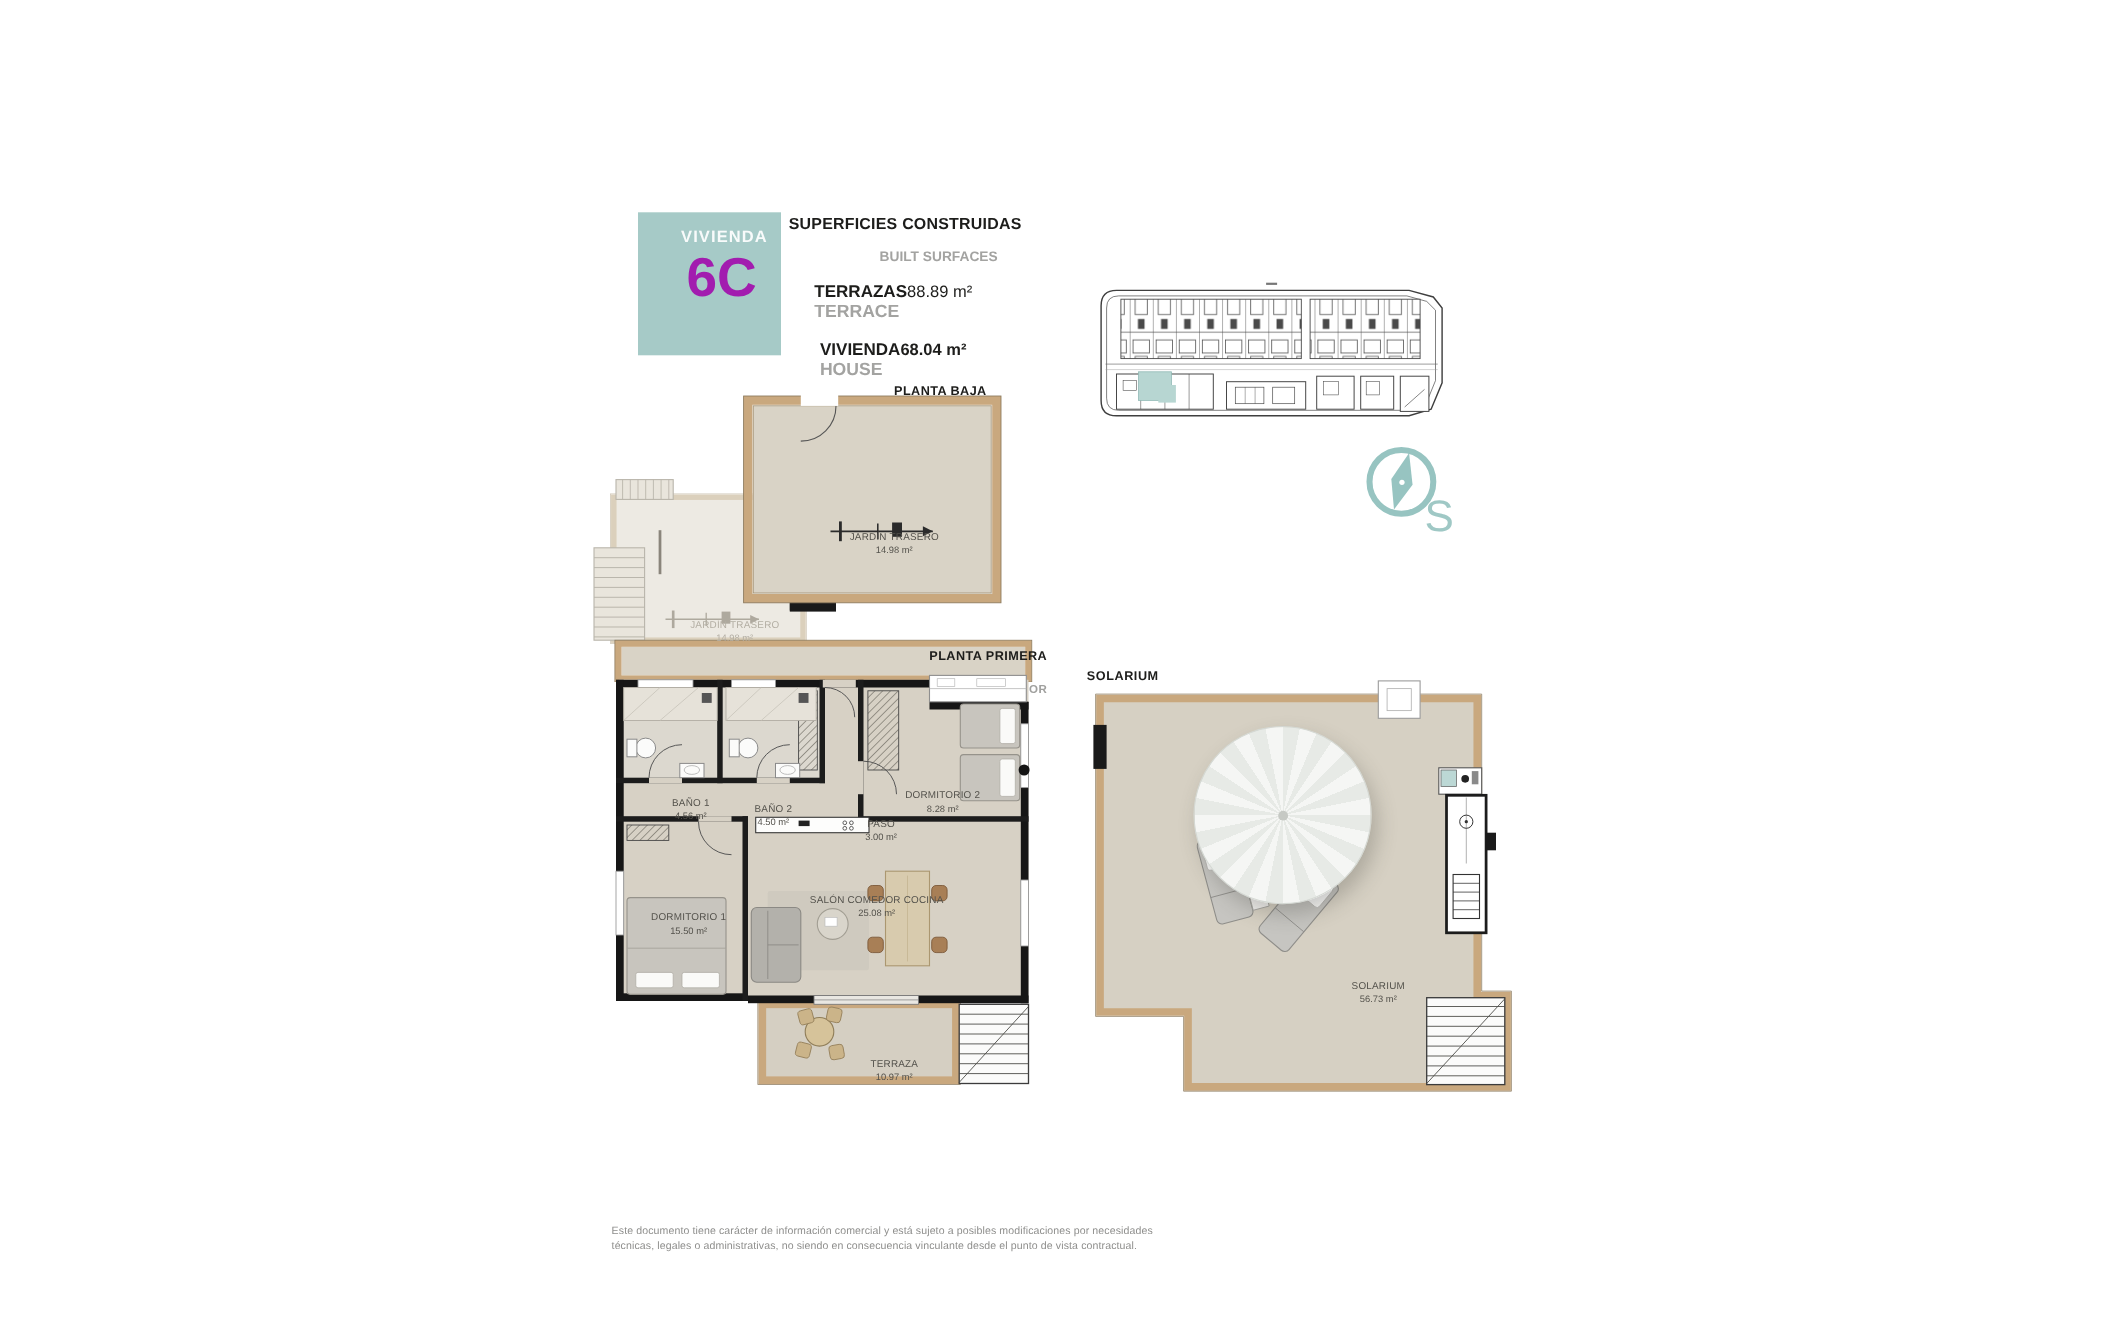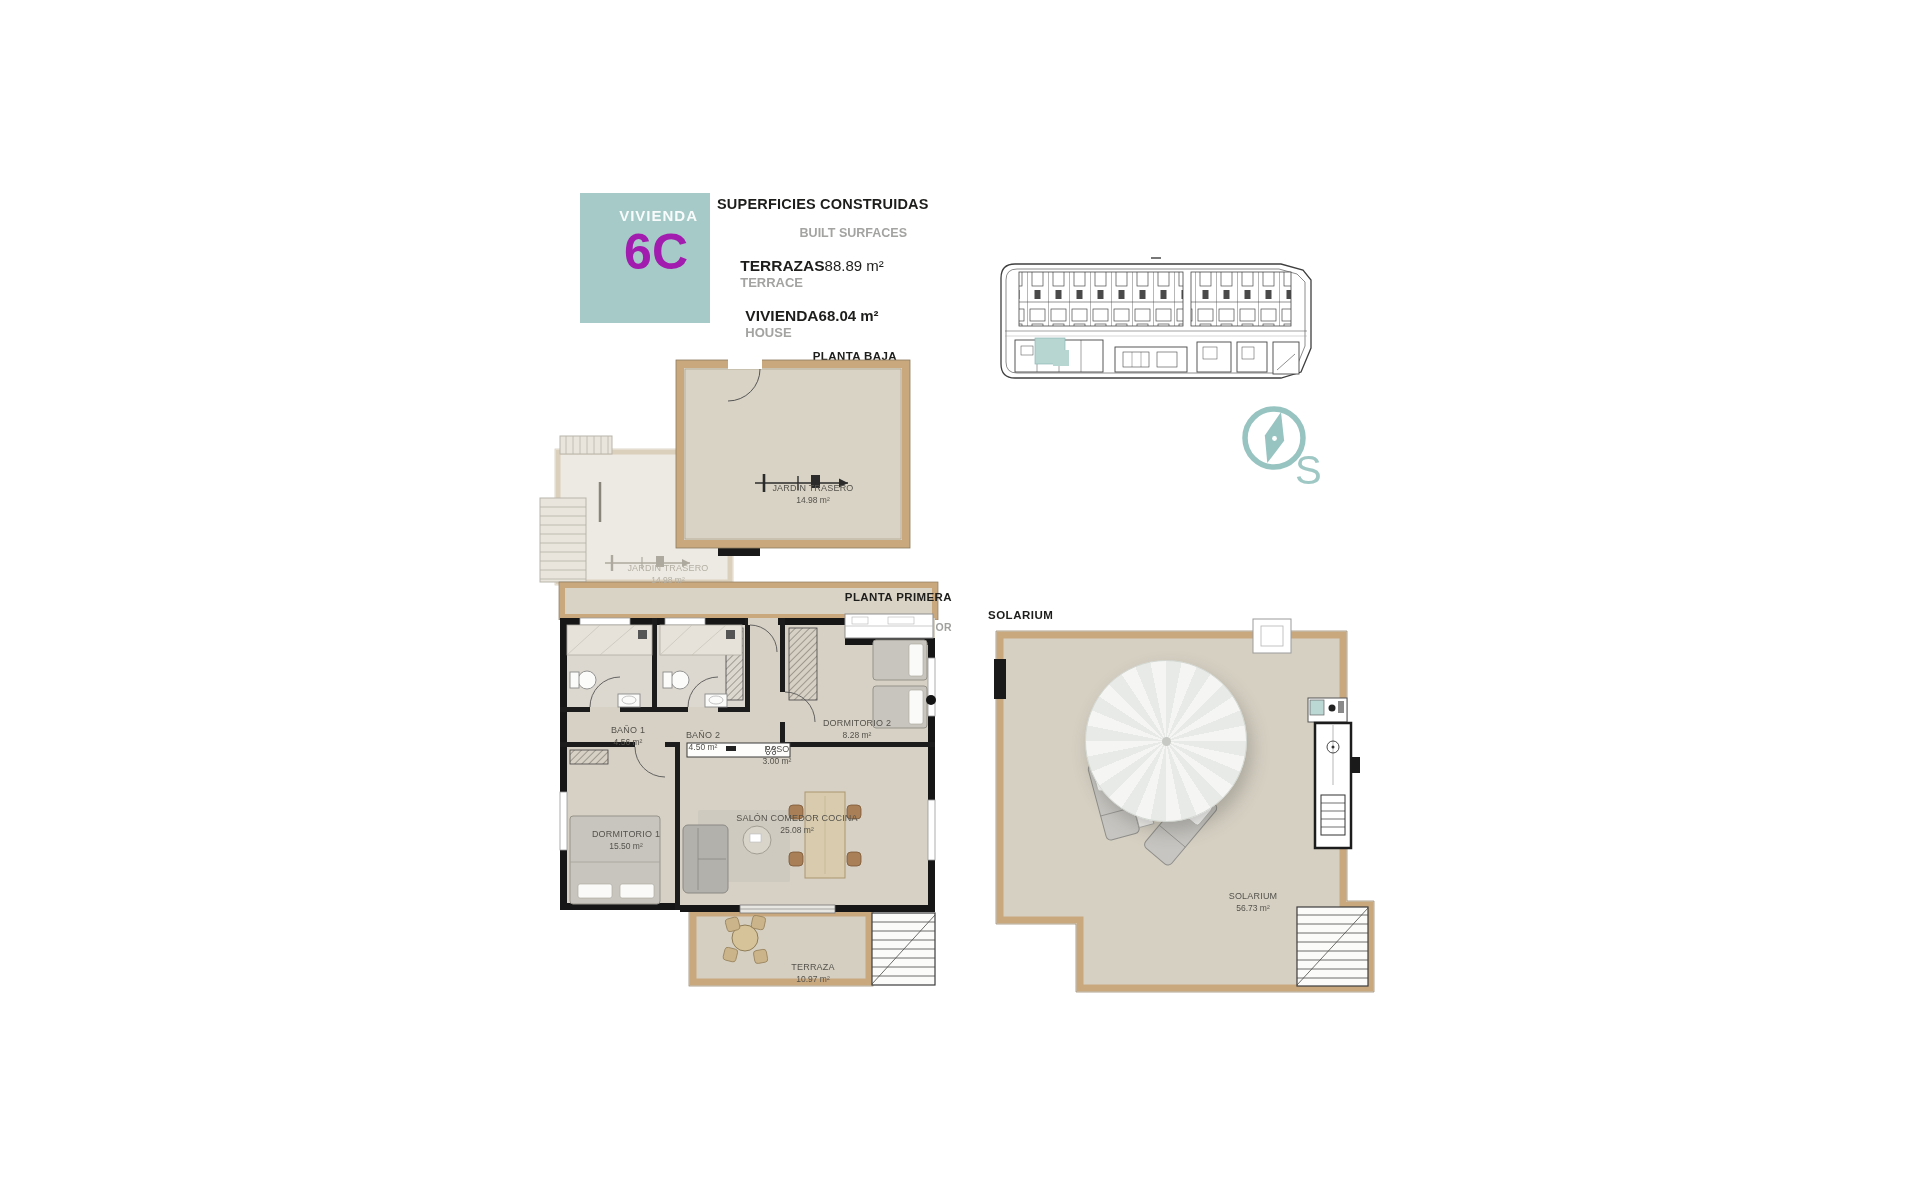--- a/index.html
+++ b/index.html
@@ -11,21 +11,21 @@
   .badge{position:absolute;left:580px;top:193px;width:130px;height:130px;background:#a6cac7;}
   .badge .unit-label{text-align:right;padding:14px 12px 0 0;font-size:15px;font-weight:bold;
                      letter-spacing:1px;color:rgba(255,255,255,.92);}
   .badge .unit-number{text-align:right;padding-right:22px;font-size:50px;font-weight:bold;
                       line-height:1;color:#a21caf;margin-top:3px;}
   .surfaces{position:absolute;left:717px;top:196px;width:190px;}
   .s-head{font-size:14.5px;font-weight:bold;white-space:nowrap;letter-spacing:.2px;}
   .s-sub{text-align:right;font-size:12.5px;font-weight:bold;color:#a3a3a1;margin-top:14px;}
   .tb-row{display:flex;justify-content:center;align-items:baseline;margin-top:17px;}
   .tb-row .l-es{font-size:15.5px;font-weight:bold;}
-  .tb-row .l-en{font-size:13px;font-weight:bold;color:#a3a3a1;margin-top:0px;}
+  .tb-row .l-en{font-size:16px;font-weight:bold;color:#a3a3a1;margin-top:0px;}
   .tb-row .val{font-size:15px;}
   .tb-row.strong .val{font-weight:bold;}
 
   
   .floor-title{position:absolute;text-align:right;}
   .floor-title .es{font-size:11.5px;font-weight:bold;letter-spacing:.4px;color:#1d1d1b;}
   .floor-title .en{font-size:10.5px;font-weight:bold;letter-spacing:.4px;color:#a0a09e;margin-top:18px;}
   .sol-heading{position:absolute;left:988px;top:609px;font-size:11.5px;font-weight:bold;
                letter-spacing:.5px;color:#1d1d1b;}
   .room-label{position:absolute;transform:translate(-50%,-50%);text-align:center;
@@ -349,21 +349,21 @@
   </svg>
 
   <div class="room-label" style="left:628px;top:692px">
     <span class="rname">BAÑO 1</span>
     <span class="rarea">4.56 m²</span>
   </div>
   <div class="room-label" style="left:703px;top:697px">
     <span class="rname">BAÑO 2</span>
     <span class="rarea">4.50 m²</span>
   </div>
-  <div class="room-label" style="left:777px;top:711px">
+  <div class="room-label" style="left:801px;top:711px">
     <span class="rname">PASO</span>
     <span class="rarea">3.00 m²</span>
   </div>
   <div class="room-label" style="left:857px;top:685px">
     <span class="rname">DORMITORIO 2</span>
     <span class="rarea">8.28 m²</span>
   </div>
   <div class="room-label" style="left:626px;top:796px">
     <span class="rname">DORMITORIO 1</span>
     <span class="rarea">15.50 m²</span>
@@ -424,14 +424,18 @@
     </g>
   </svg>
 
   <div class="umbrella"></div>
 
   <div class="room-label" style="left:1253px;top:858px">
     <span class="rname">SOLARIUM</span>
     <span class="rarea">56.73 m²</span>
   </div>
 
+  <div class="footer">
+    <div>Este documento tiene carácter de información comercial y está sujeto a posibles modificaciones por necesidades</div>
+    <div>técnicas, legales o administrativas, no siendo en consecuencia vinculante desde el punto de vista contractual.</div>
+  </div>
 
 </div>
 
 </body></html>

